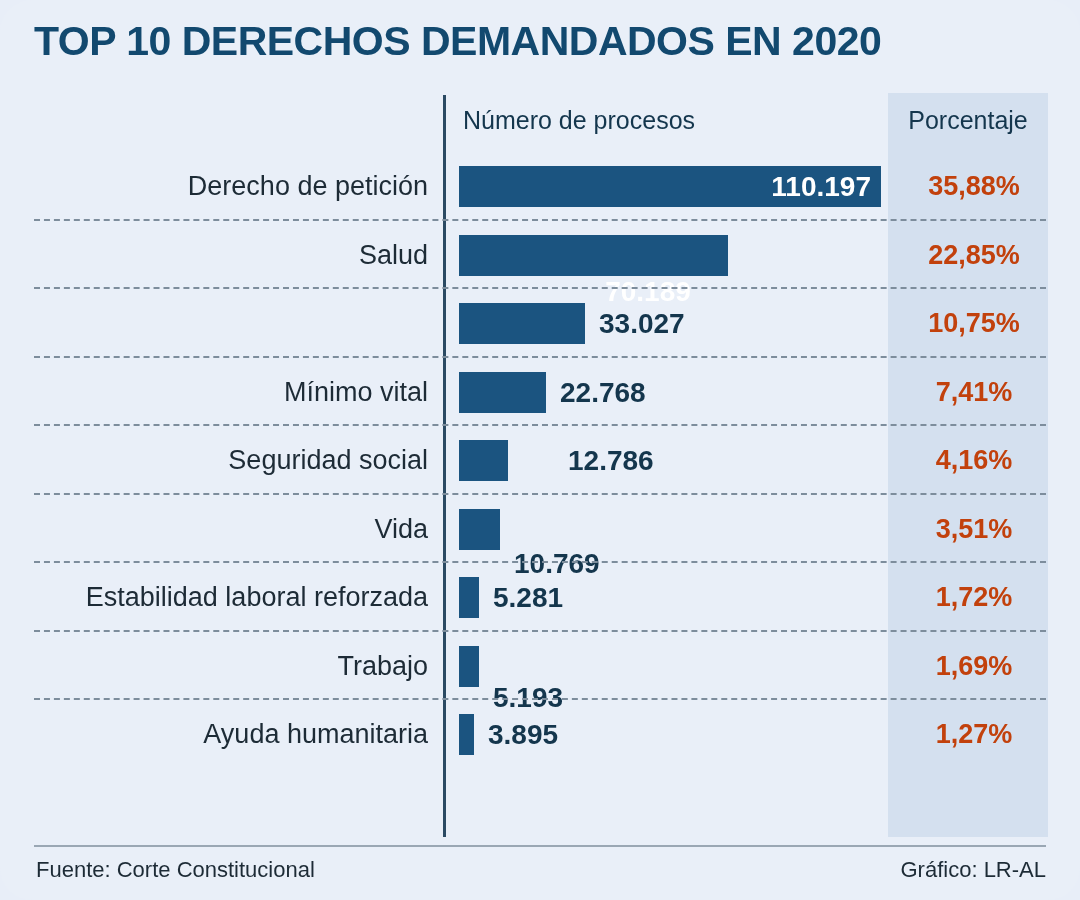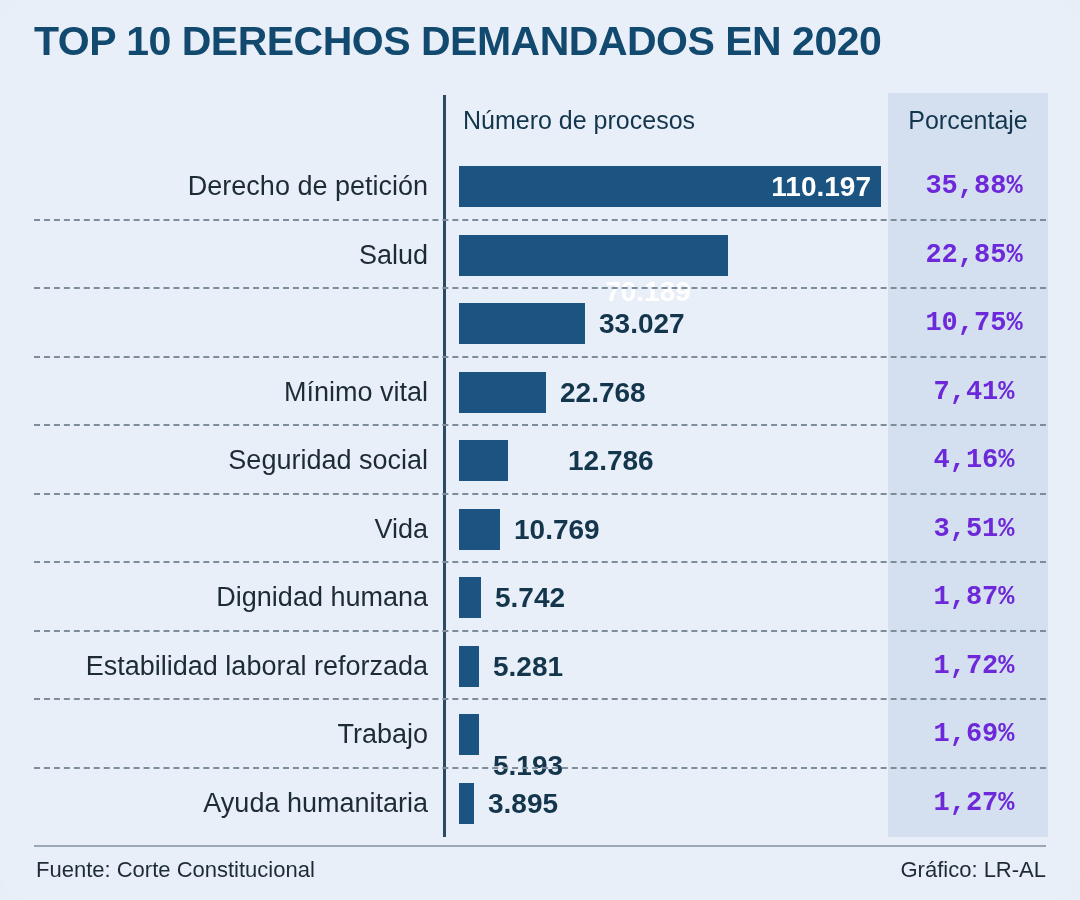--- a/index.html
+++ b/index.html
@@ -119,22 +119,21 @@
   .row .pct {
     position: absolute;
     left: 888px;
     top: 0;
     width: 172px;
     height: 68.5px;
     line-height: 68.5px;
     text-align: center;
     font-size: 27px;
     font-weight: bold;
-    color: #6d28d9;
-    font-family: Liberation Mono, monospace;
+    color: #c2410c;
   }
   .row .dash {
     position: absolute;
     left: 34px;
     bottom: 0;
     width: 1012px;
     height: 0;
     border-bottom: 2px dashed #7d8d9c;
   }
   .row:last-child .dash { display: none; }
@@ -209,29 +208,22 @@
       <div class="row">
         <div class="label">Seguridad social</div>
         <div class="bar" style="width: 49px; background: rgb(27, 84, 128);"></div>
         <div class="val-out" style="left: 522px; margin-left: 46px;">12.786</div>
         <div class="pct">4,16%</div>
         <div class="dash"></div>
       </div>
       <div class="row">
         <div class="label">Vida</div>
         <div class="bar" style="width: 41px; background: rgb(27, 84, 128);"></div>
-        <div class="val-out" style="left: 514px;">10.769</div>
+        <div class="val-out" style="left: 514px; margin-top: 34px;">10.769</div>
         <div class="pct">3,51%</div>
-        <div class="dash"></div>
-      </div>
-      <div class="row">
-        <div class="label">Dignidad humana</div>
-        <div class="bar" style="width: 22px; background: rgb(27, 84, 128);"></div>
-        <div class="val-out" style="left: 495px;">5.742</div>
-        <div class="pct">1,87%</div>
         <div class="dash"></div>
       </div>
       <div class="row">
         <div class="label">Estabilidad laboral reforzada</div>
         <div class="bar" style="width: 20px; background: rgb(27, 84, 128);"></div>
         <div class="val-out" style="left: 493px;">5.281</div>
         <div class="pct">1,72%</div>
         <div class="dash"></div>
       </div>
       <div class="row">

